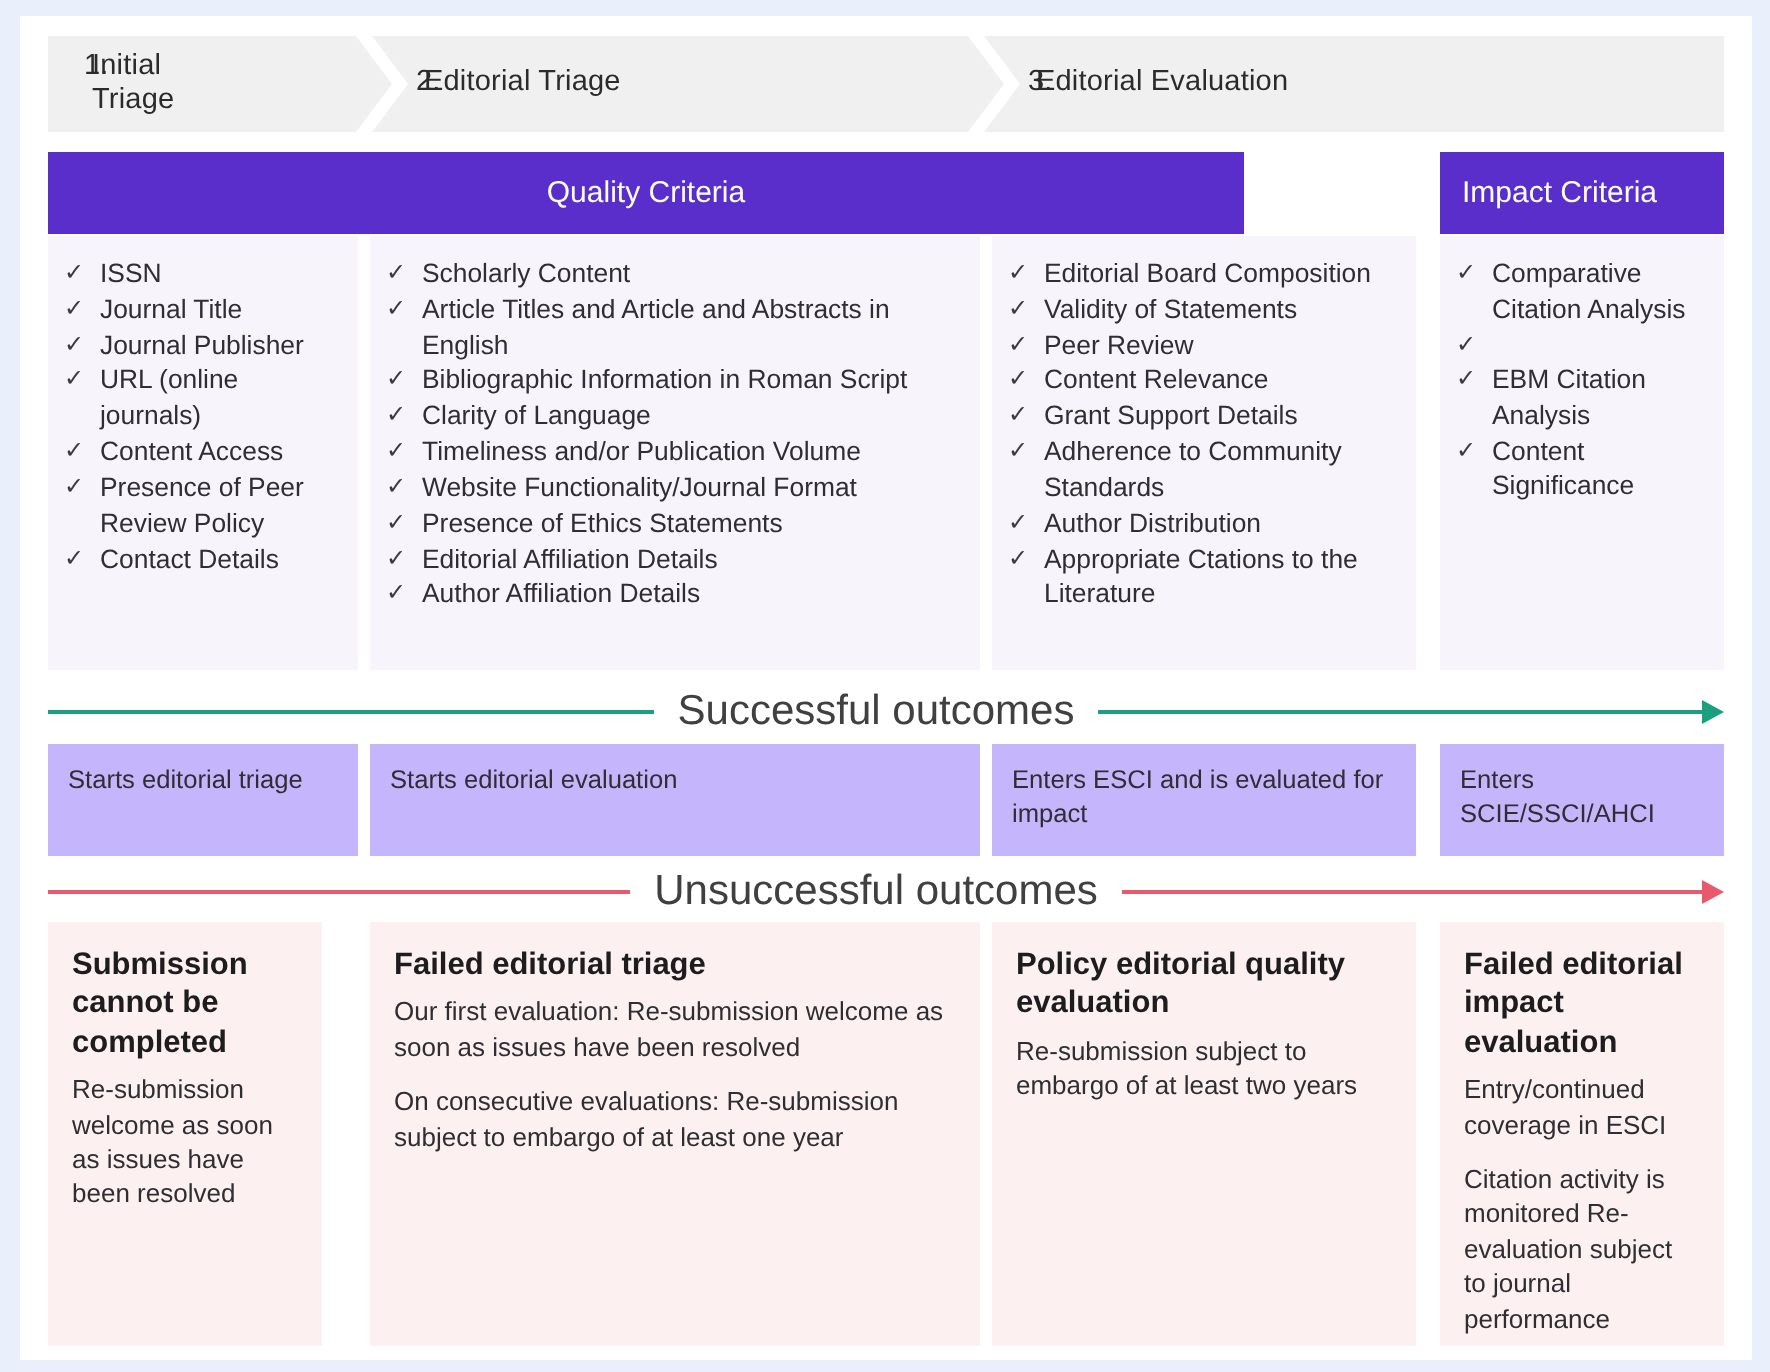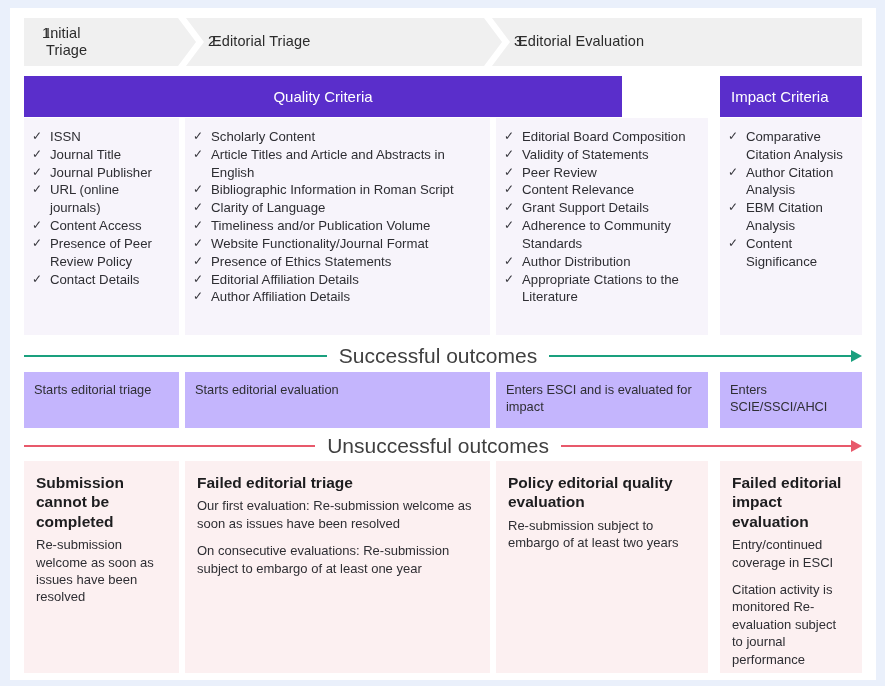--- a/index.html
+++ b/index.html
@@ -163,21 +163,21 @@
 
   
   .fail-box {
     position: absolute;
     top: 453px;
     height: 212px;
     background: #fcf0f1;
     padding: 12px 12px;
     color: #2e2e33;
   }
-  .fail-box.c1 { left: 14px;  width: 155px; }
+  .fail-box.c1 { left: 14px;  width: 137px; }
   .fail-box.c2 { left: 175px; width: 305px; }
   .fail-box.c3 { left: 486px; width: 212px; }
   .fail-box.c4 { left: 710px; width: 142px; }
 
   .fail-title {
     font-size: 15.5px;
     font-weight: bold;
     line-height: 1.25;
     color: #1d1d1f;
     margin-bottom: 5px;
@@ -330,21 +330,20 @@
           <span class="crit-text">Appropriate Ctations to the Literature</span>
         </div>
       </div>
     <div class="crit-col c4">
         <div class="crit-item">
           <span class="tick">✓</span>
           <span class="crit-text">Comparative Citation Analysis</span>
         </div>
         <div class="crit-item">
           <span class="tick">✓</span>
-          <span class="crit-text">Author Citation Analysis</span>
         </div>
         <div class="crit-item">
           <span class="tick">✓</span>
           <span class="crit-text">EBM Citation Analysis</span>
         </div>
         <div class="crit-item">
           <span class="tick">✓</span>
           <span class="crit-text">Content Significance</span>
         </div>
       </div>

